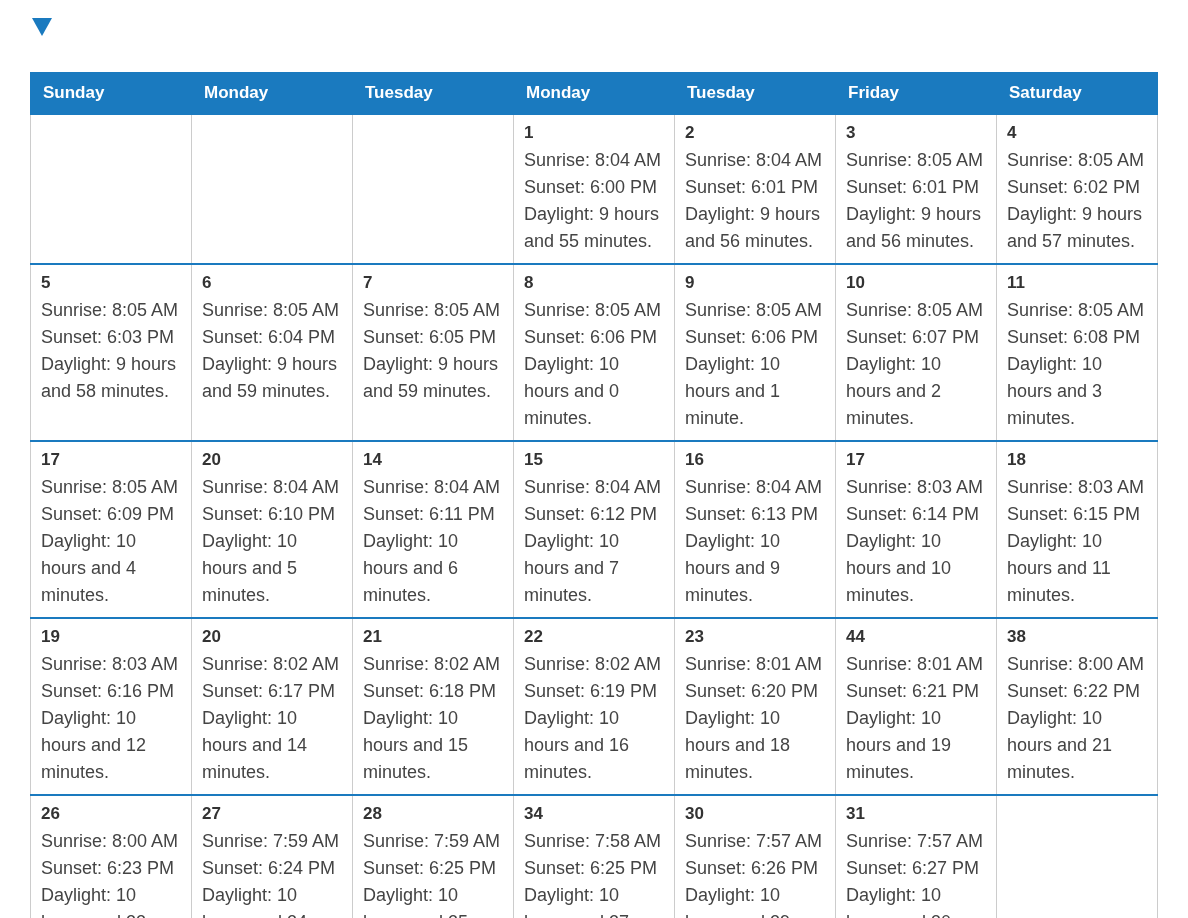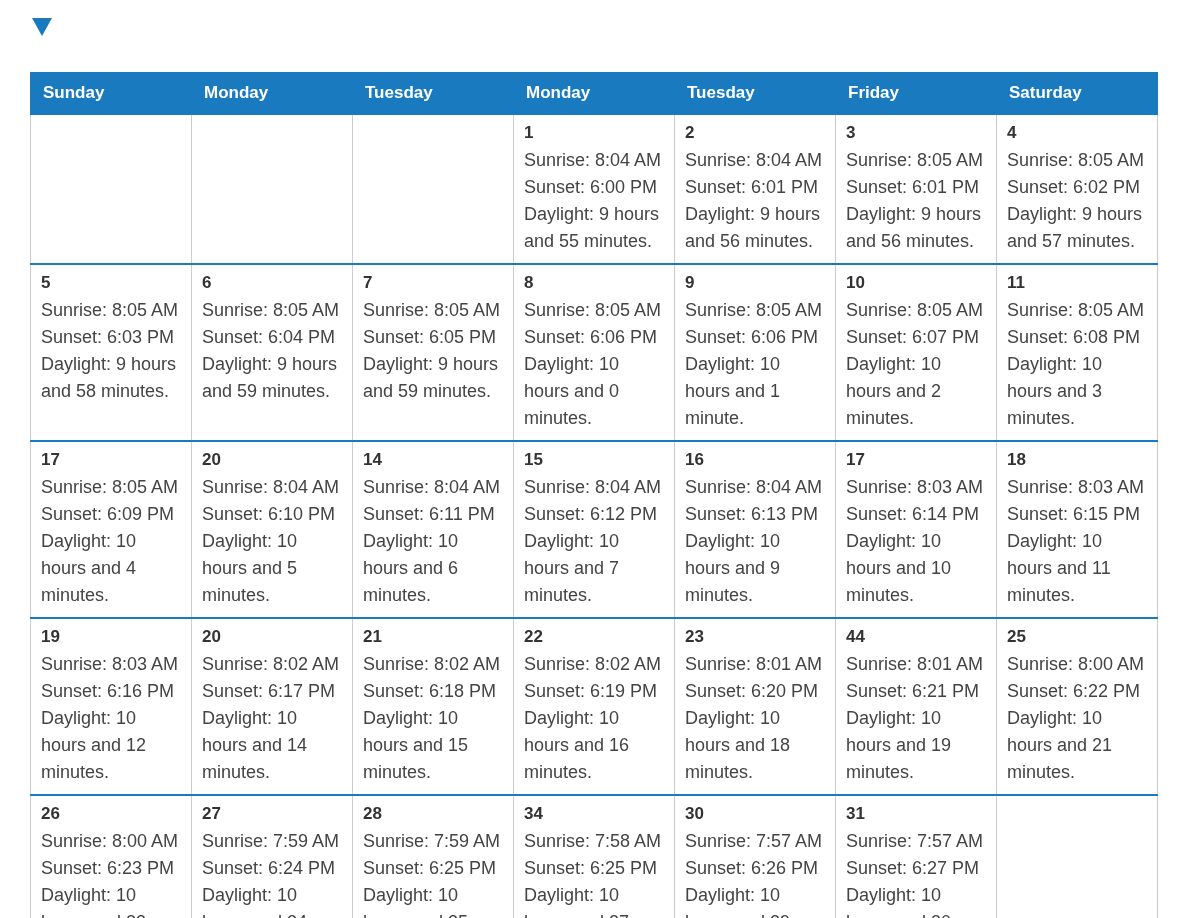--- a/index.html
+++ b/index.html
@@ -248,21 +248,21 @@
         </td>
         <td>
           <span class="day-number">23</span>
           <div class="day-info">Sunrise: 8:01 AM<br>Sunset: 6:20 PM<br>Daylight: 10 hours and 18 minutes.</div>
         </td>
         <td>
           <span class="day-number">44</span>
           <div class="day-info">Sunrise: 8:01 AM<br>Sunset: 6:21 PM<br>Daylight: 10 hours and 19 minutes.</div>
         </td>
         <td>
-          <span class="day-number">25</span>
+          <span class="day-number">38</span>
           <div class="day-info">Sunrise: 8:00 AM<br>Sunset: 6:22 PM<br>Daylight: 10 hours and 21 minutes.</div>
         </td>
       </tr>
       <tr class="week-row">
         <td>
           <span class="day-number">26</span>
           <div class="day-info">Sunrise: 8:00 AM<br>Sunset: 6:23 PM<br>Daylight: 10 hours and 22 minutes.</div>
         </td>
         <td>
           <span class="day-number">27</span>

